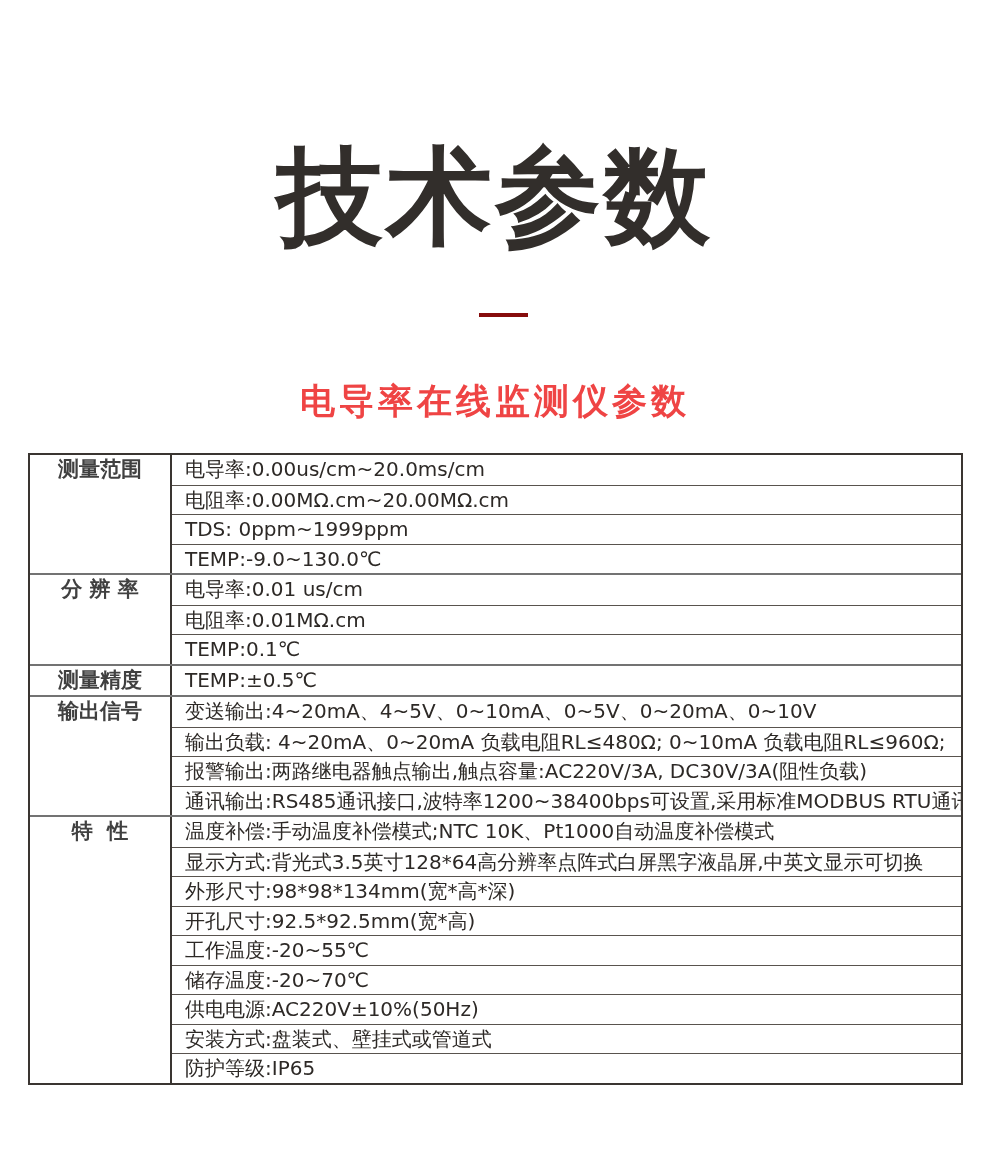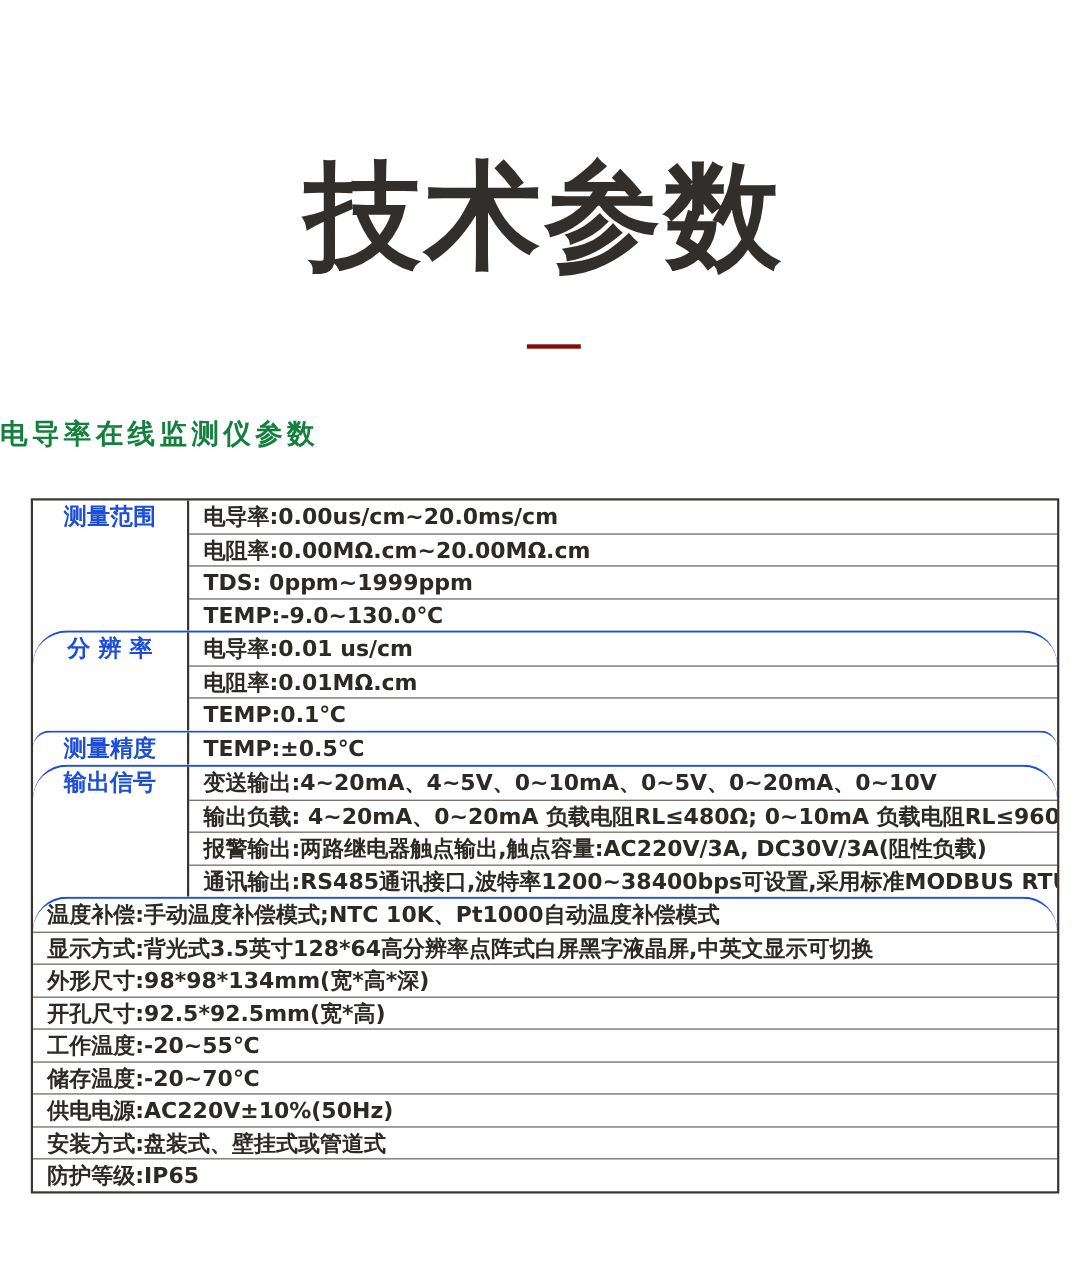--- a/index.html
+++ b/index.html
@@ -27,54 +27,55 @@
   }
   .accent-dash {
     position: absolute;
     top: 297px; left: 479px;
     width: 49px; height: 4px;
     background: #860c0c;
   }
   .subtitle {
     position: absolute;
     top: 362px; left: 0; width: 100%;
-    font-size: 25px;
+    text-align: center;
+    font-size: 35px;
     font-weight: 700;
     letter-spacing: 4px;
-    color: #15803d;
+    color: #ef4444;
   }
   .spec-table {
     position: absolute;
     left: 28px; top: 437px;
     width: 935px;
     box-sizing: border-box;
     border: 2px solid #3a3531;
     background: #ffffff;
   }
   .group { display: flex; }
-  .group + .group { border-top: 2px solid #1d4ed8; border-radius: 31px; }
+  .group + .group { border-top: 2px solid #737373; }
   .label-cell {
     flex: 0 0 142px;
     box-sizing: border-box;
     border-right: 2px solid #3a3531;
     text-align: center;
     font-size: 21px;
     font-weight: 700;
-    color: #1d4ed8;
+    color: #404040;
     line-height: 29.5px;
     white-space: pre;
   }
   .rows { flex: 1 1 auto; min-width: 0; }
   .spec-row {
     height: 29.5px;
     line-height: 29.5px;
     box-sizing: border-box;
     padding-left: 13px;
     font-size: 20px;
-    font-weight: 700;
+    font-weight: 400;
     color: #2d2926;
     white-space: nowrap;
     overflow: hidden;
   }
   .spec-row + .spec-row {
     border-top: 1.5px solid #59534e;
     line-height: 28px;
   }
   .spec-row.center {
     text-align: center;
@@ -118,20 +119,21 @@
       <div class="group">
         <div class="label-cell">输出信号</div>
         <div class="rows">
           <div class="spec-row">变送输出:4~20mA、4~5V、0~10mA、0~5V、0~20mA、0~10V</div>
           <div class="spec-row">输出负载: 4~20mA、0~20mA 负载电阻RL≤480Ω; 0~10mA 负载电阻RL≤960Ω;</div>
           <div class="spec-row">报警输出:两路继电器触点输出,触点容量:AC220V/3A, DC30V/3A(阻性负载)</div>
           <div class="spec-row">通讯输出:RS485通讯接口,波特率1200~38400bps可设置,采用标准MODBUS RTU通讯协议</div>
         </div>
       </div>
       <div class="group">
+        <div class="label-cell">特  性</div>
         <div class="rows">
           <div class="spec-row">温度补偿:手动温度补偿模式;NTC 10K、Pt1000自动温度补偿模式</div>
           <div class="spec-row">显示方式:背光式3.5英寸128*64高分辨率点阵式白屏黑字液晶屏,中英文显示可切换</div>
           <div class="spec-row">外形尺寸:98*98*134mm(宽*高*深)</div>
           <div class="spec-row">开孔尺寸:92.5*92.5mm(宽*高)</div>
           <div class="spec-row">工作温度:-20~55℃</div>
           <div class="spec-row">储存温度:-20~70℃</div>
           <div class="spec-row">供电电源:AC220V±10%(50Hz)</div>
           <div class="spec-row">安装方式:盘装式、壁挂式或管道式</div>
           <div class="spec-row">防护等级:IP65</div>

